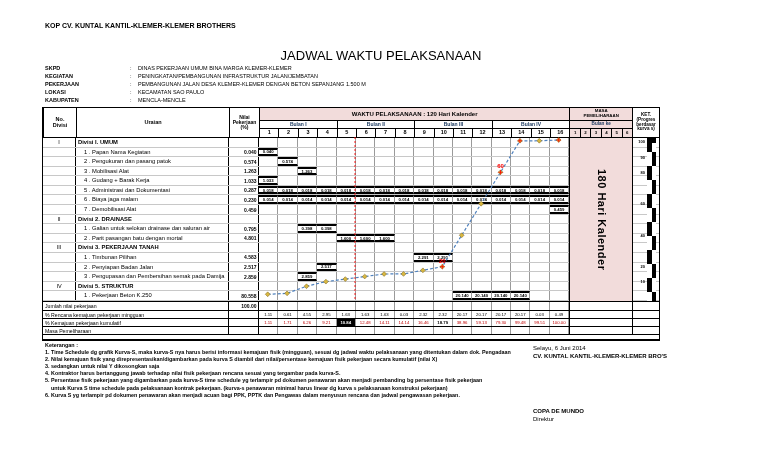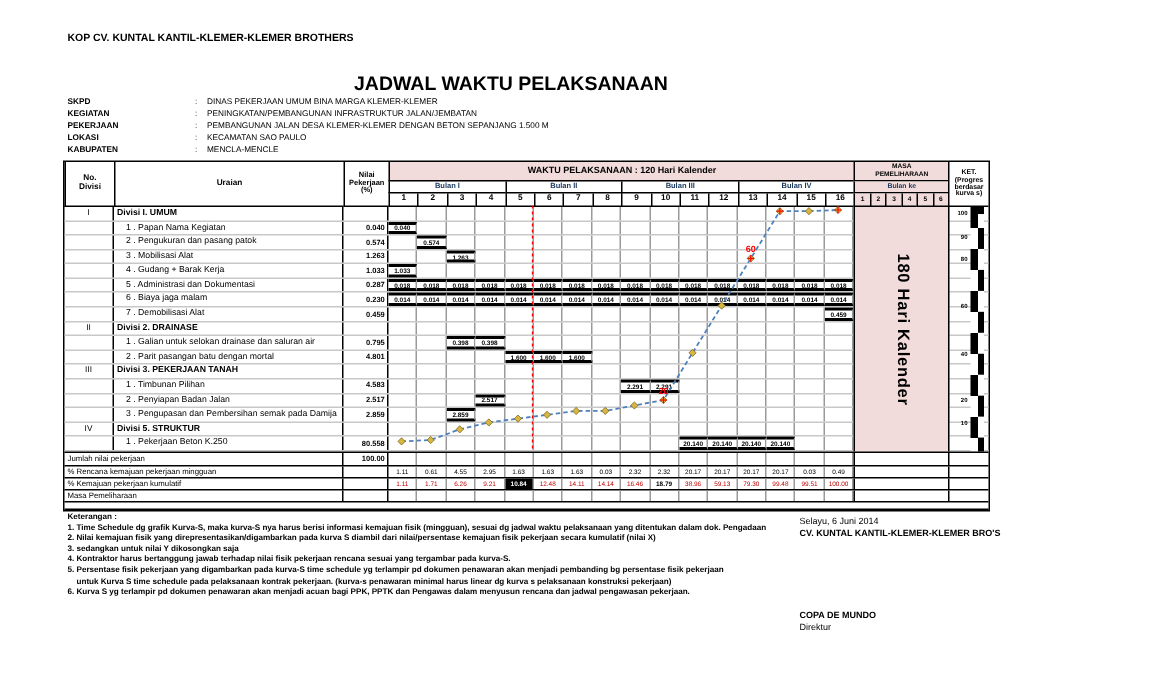--- a/index.html
+++ b/index.html
@@ -1,21 +1,21 @@
 <!DOCTYPE html>
 <html><head>
 <meta charset="utf-8">
 <style>
   html,body{margin:0;padding:0}
   body{width:768px;height:466px;position:relative;background:#fff;color:#000;
        font-family:"Liberation Sans",sans-serif;overflow:hidden}
   .abs{position:absolute}
   
   #kop{left:45px;top:22px;font-size:7px;font-weight:bold}
-  #title{left:236px;top:48px;width:250px;text-align:left;font-size:13px;font-weight:bold}
+  #title{left:256px;top:48px;width:250px;text-align:center;font-size:13px;font-weight:normal}
   #meta{left:45px;top:64px;font-size:5.5px;line-height:8px}
   .mrow{display:flex}
   .mlab{width:85px;font-weight:bold}
   .msep{width:8px}
   
   #twrap{left:42px;top:107px;width:616px;height:232px;border:1.5px solid #000;box-sizing:content-box;font-size:5.5px}
   .hc{position:absolute;border-left:1px solid #000;border-bottom:1px solid #000;box-sizing:border-box;
       display:flex;align-items:center;justify-content:center;text-align:center;font-weight:bold;line-height:1.05}
   .pink{background:#f2dcdb}
   .blue{color:#17365d}

